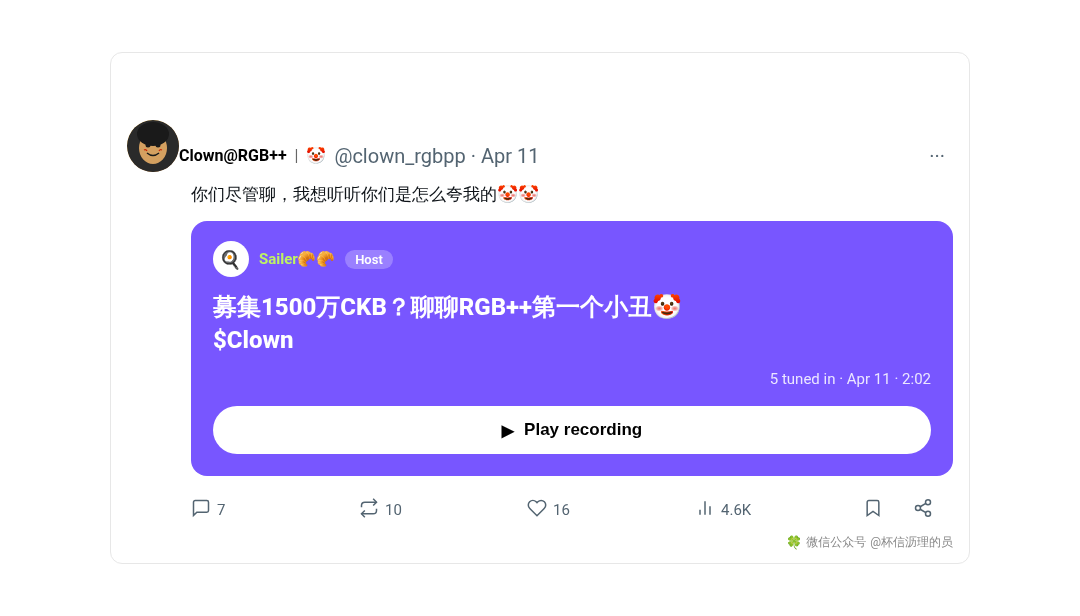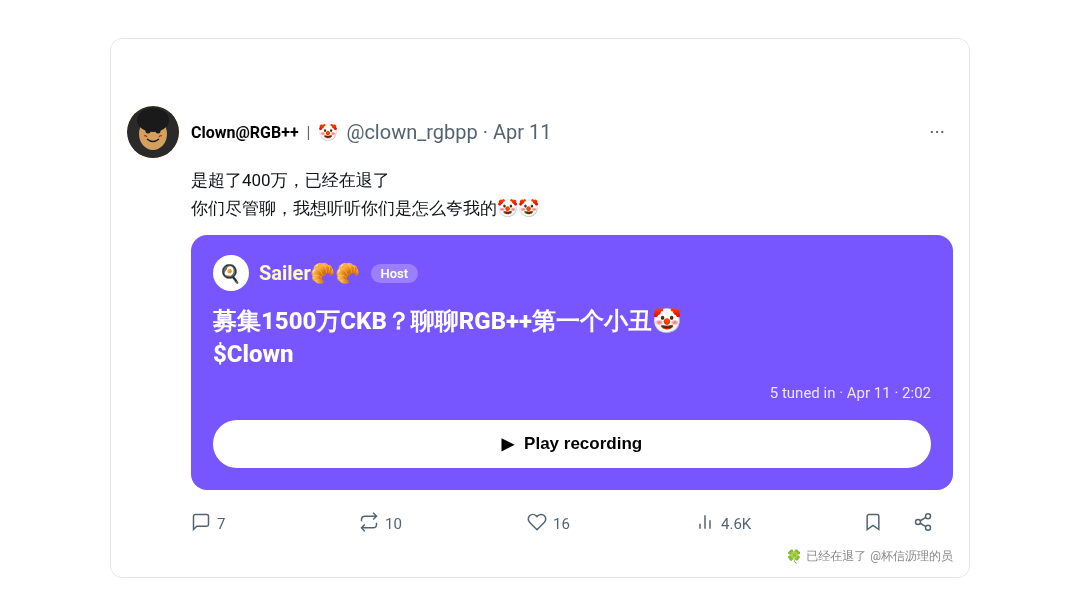--- a/index.html
+++ b/index.html
@@ -14,22 +14,21 @@
     }
     .tweet-card {
       width: 860px;
       background: #fff;
       padding: 20px 16px 12px 16px;
       border: 1px solid #e7e7e7;
       border-radius: 12px;
     }
     .tweet-header {
       display: flex;
-      align-items: center;
-      gap: 12px;
+      align-items: flex-end;
       margin-bottom: 10px;
       margin-top: 47px;
     }
     
     .avatar-canvas {
       width: 52px;
       height: 52px;
       border-radius: 50%;
       background: radial-gradient(circle at 40% 35%, #e8c97a 0%, #c8a050 40%, #7a5020 70%, #3a2010 100%);
       position: relative;
@@ -103,23 +102,23 @@
       height: 36px;
       border-radius: 50%;
       background: #fff;
       display: flex;
       align-items: center;
       justify-content: center;
       font-size: 18px;
       overflow: hidden;
     }
     .host-name {
-      color: #fef9c3;
+      color: #bef264;
       font-weight: 700;
-      font-size: 20px;
+      font-size: 15px;
     }
     .host-badge {
       background: rgba(255,255,255,0.25);
       color: #fff;
       font-size: 13px;
       font-weight: 600;
       padding: 2px 10px;
       border-radius: 20px;
     }
     .space-title {
@@ -228,21 +227,20 @@
           <span class="handle-date">
             <span>@clown_rgbpp</span> · <span>Apr 11</span>
           </span>
           <div class="more-btn">···</div>
         </div>
       </div>
     </div>
 
     <div class="tweet-body">
       <div class="tweet-text">
-        <p>是超了400万，已经在退了</p>
         <p>你们尽管聊，我想听听你们是怎么夸我的🤡🤡</p>
       </div>
 
       <div class="space-card">
         <div class="space-host-row">
           <div class="host-avatar">
             <span>🍳</span>
           </div>
           <span class="host-name">Sailer🥐🥐</span>
           <span class="host-badge">Host</span>
@@ -311,18 +309,18 @@
                 <circle cx="18" cy="19" r="3"></circle>
                 <line x1="8.59" y1="13.51" x2="15.42" y2="17.49"></line>
                 <line x1="15.41" y1="6.51" x2="8.59" y2="10.49"></line>
               </svg>
           </span>
         </div>
       </div>
 
       <div class="bottom-right-watermark">
         <span class="wechat-icon">🍀</span>
-        <span>已经在退了</span>
+        <span>微信公众号</span>
         <span>@杯信沥理的员</span>
       </div>
     </div>
   </div>
 </div>
 
 </body></html>

